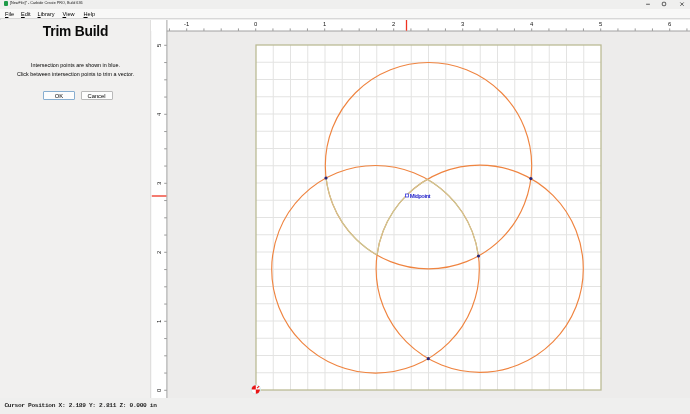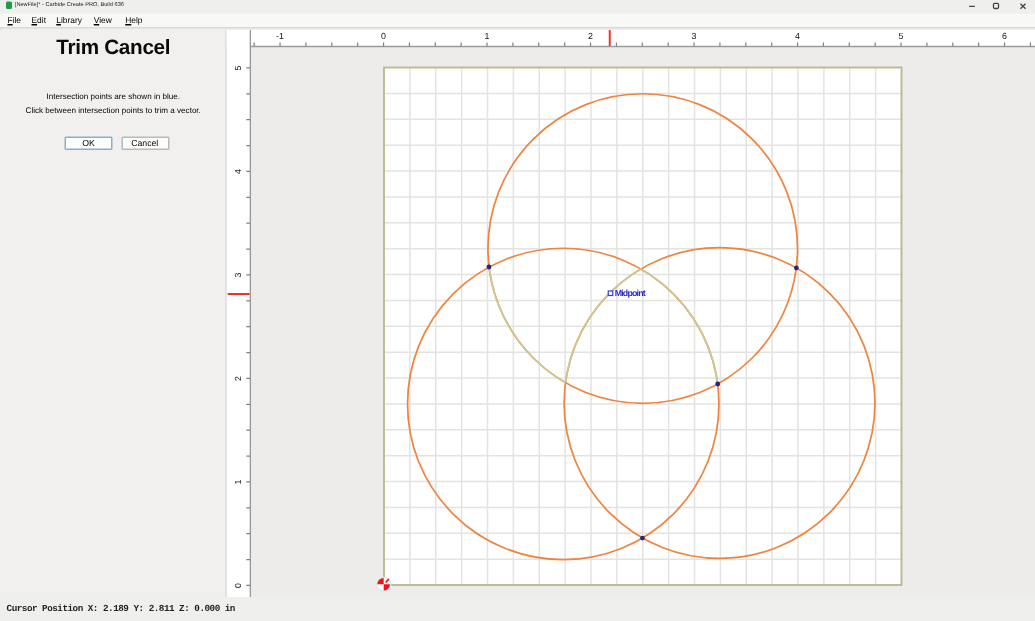--- a/index.html
+++ b/index.html
@@ -41,21 +41,21 @@
     </svg>
 </div>
 <div id="menubar">
   <span style="left:5px"><u>F</u>ile</span>
   <span style="left:21px"><u>E</u>dit</span>
   <span style="left:37.5px"><u>L</u>ibrary</span>
   <span style="left:62.5px"><u>V</u>iew</span>
   <span style="left:83.5px"><u>H</u>elp</span>
 </div>
 <div id="panel">
-  <h1>Trim Cancel</h1>
+  <h1>Trim Build</h1>
   <div class="ptxt" style="top:42.6px">Intersection points are shown in blue.</div>
   <div class="ptxt" style="top:51px">Click between intersection points to trim a vector.</div>
   <div class="btn" style="left:43px;border-color:#88aed0">OK</div>
   <div class="btn" style="left:80.5px">Cancel</div>
 </div>
 <svg id="cansvg" width="539" height="378.5" viewBox="0 0 539 378.5">
 
   <rect x="15.5" y="10.5" width="523.5" height="368" fill="#edeceb"></rect>
 
   <rect x="0" y="0" width="539" height="10.9" fill="#ffffff"></rect>

